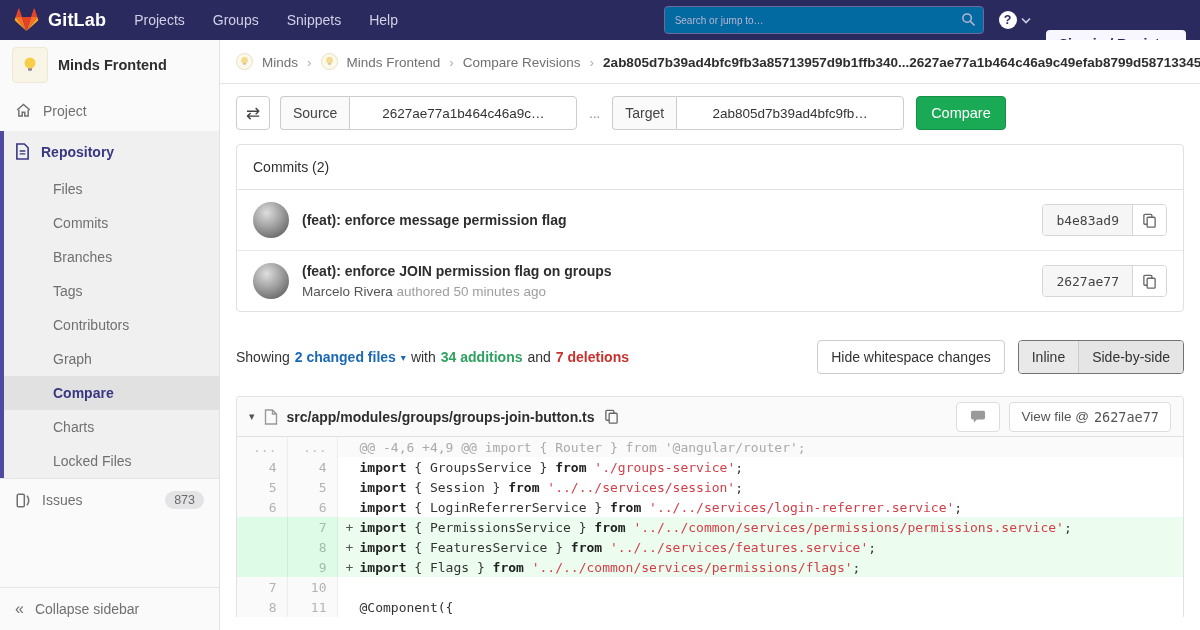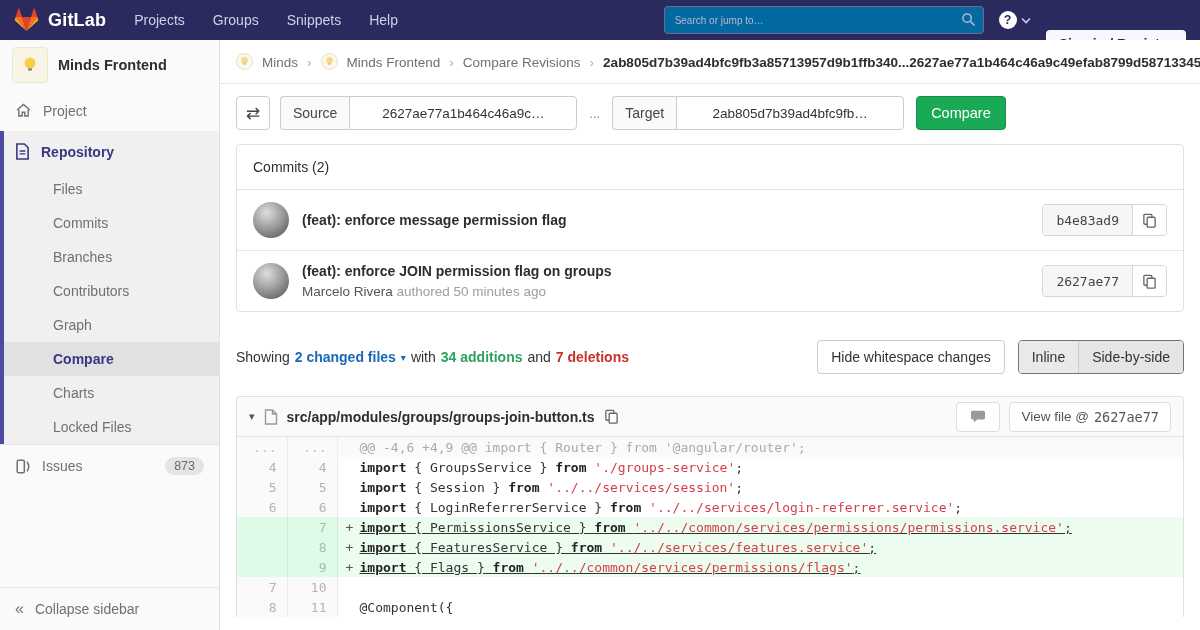--- a/index.html
+++ b/index.html
@@ -140,21 +140,21 @@
     font-family:"DejaVu Sans Mono",monospace; font-size:13px; }
   .diff-table td { height:20px; padding:0; vertical-align:middle; }
   td.num { width:50px; min-width:50px; text-align:right; padding-right:10px; color:#b3b3b3;
     background:#fafafa; border-right:1px solid #ededed; cursor:pointer; user-select:none; }
   td.code { padding-left:8px; white-space:pre; color:#333; }
   .sign { display:inline-block; width:14px; color:#555; }
   tr.line-hunk td { background:#fafafa; }
   tr.line-hunk td.code { color:#aaa; }
   tr.line-hunk td.num { color:#c0c0c0; }
   tr.line-add td.num { background:#ddfbe6; border-right-color:#cdeed8; color:#9fbfa8; }
-  tr.line-add td.code { background:#ecfdf0;text-decoration:underline; }
+  tr.line-add td.code { background:#ecfdf0; }
   .kw { font-weight:700; color:#222; }
   .str { color:#d14049; }
 </style>
 </head>
 <body>
 
 <header class="navbar">
   <div class="nav-left">
     <a class="logo">
       <span style="display:flex;">
@@ -228,20 +228,21 @@
           <svg width="15" height="17" viewBox="0 0 16 18">
             <path d="M2 1h8l4 4v12H2z" fill="none" stroke="#393782" stroke-width="1.7"></path>
             <path d="M5 8.5h6M5 11.5h6" stroke="#393782" stroke-width="1.5"></path>
           </svg>
         </span>
         <span>Repository</span>
       </a>
       <a class="sub-item">Files</a>
       <a class="sub-item">Commits</a>
       <a class="sub-item">Branches</a>
+      <a class="sub-item">Tags</a>
       <a class="sub-item">Contributors</a>
       <a class="sub-item">Graph</a>
       <a class="sub-item active">Compare</a>
       <a class="sub-item">Charts</a>
       <a class="sub-item">Locked Files</a>
     </div>
 
     <a class="issues-row">
       <span style="display:flex;">
         <svg width="16" height="17" viewBox="0 0 18 18">

